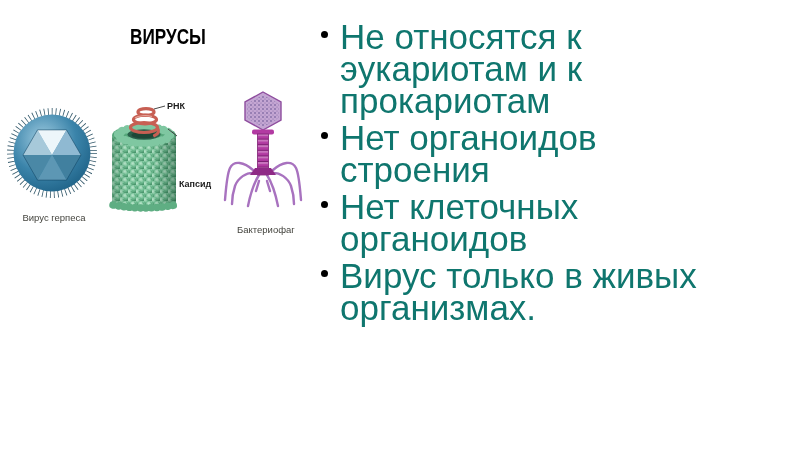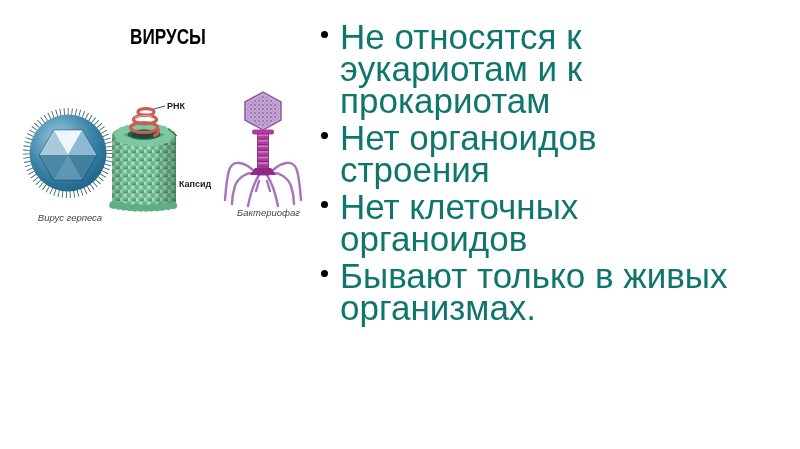--- a/index.html
+++ b/index.html
@@ -20,21 +20,21 @@
   .ann{position:absolute;font-size:9px;line-height:9px;color:#1c1c1c;}
   svg{display:block;}
 </style>
 </head>
 <body>
 
 <div class="slide">
 
   <div class="slide-title">ВИРУСЫ</div>
 
-  <div class="fig" style="left:22px;top:104px;width:96px;height:130px;font-style:italic;">
+  <div class="fig" style="left:6px;top:104px;width:96px;height:130px;">
     <svg width="96" height="96" viewBox="0 0 96 96">
       <defs>
         <radialGradient id="gSphere" cx="38%" cy="32%" r="78%">
           <stop offset="0%" stop-color="#9ecbe0"></stop>
           <stop offset="55%" stop-color="#3b84aa"></stop>
           <stop offset="100%" stop-color="#1b5e83"></stop>
         </radialGradient>
       </defs>
       <circle cx="46" cy="49" r="41.5" fill="none" stroke-width="7" stroke-dasharray="0.8 3.1" stroke="#33596b"></circle>
       <circle cx="46" cy="49" r="38.5" fill="url(#gSphere)"></circle>
@@ -125,35 +125,35 @@
       <polygon points="41,4 59,14 59,32 41,42 23,32 23,14" stroke="#8e4d9e" stroke-width="1.4" fill="#c4a6d3"></polygon>
       <polygon points="41,7 56.5,15.5 56.5,30.5 41,39 25.5,30.5 25.5,15.5" fill="url(#pSpeck)"></polygon>
       <rect x="30" y="41.5" width="22" height="5" rx="2" fill="#b23aa2"></rect>
       <g>
         <rect x="35.5" y="46" width="11" height="41" fill="#b23aa2"></rect>
         <rect x="35.5" y="46" width="11" height="41" fill="url(#pRibs)"></rect>
         <rect x="35.5" y="46" width="11" height="41" fill="none" stroke="#7e2274" stroke-width="0.8"></rect>
       </g>
       <polygon points="33,80 49,80 54,87 28,87" fill="#8f2a86"></polygon>
     </svg>
-    <div class="fig-caption" style="left:15px;top:119px;width:80px;font-style:italic;">Бактериофаг</div>
+    <div class="fig-caption" style="left:15px;top:136px;width:80px;">Бактериофаг</div>
   </div>
 
   <ul class="bullet-list">
     <li>
       <span class="dot"></span>
       <span class="li-text">Не относятся к эукариотам и к прокариотам</span>
     </li>
     <li>
       <span class="dot"></span>
       <span class="li-text">Нет органоидов строения</span>
     </li>
     <li>
       <span class="dot"></span>
       <span class="li-text">Нет клеточных органоидов</span>
     </li>
     <li>
       <span class="dot"></span>
-      <span class="li-text">Бывают только в живых организмах.</span>
+      <span class="li-text">Вирус только в живых организмах.</span>
     </li>
   </ul>
 
 </div>
 
 </body></html>

